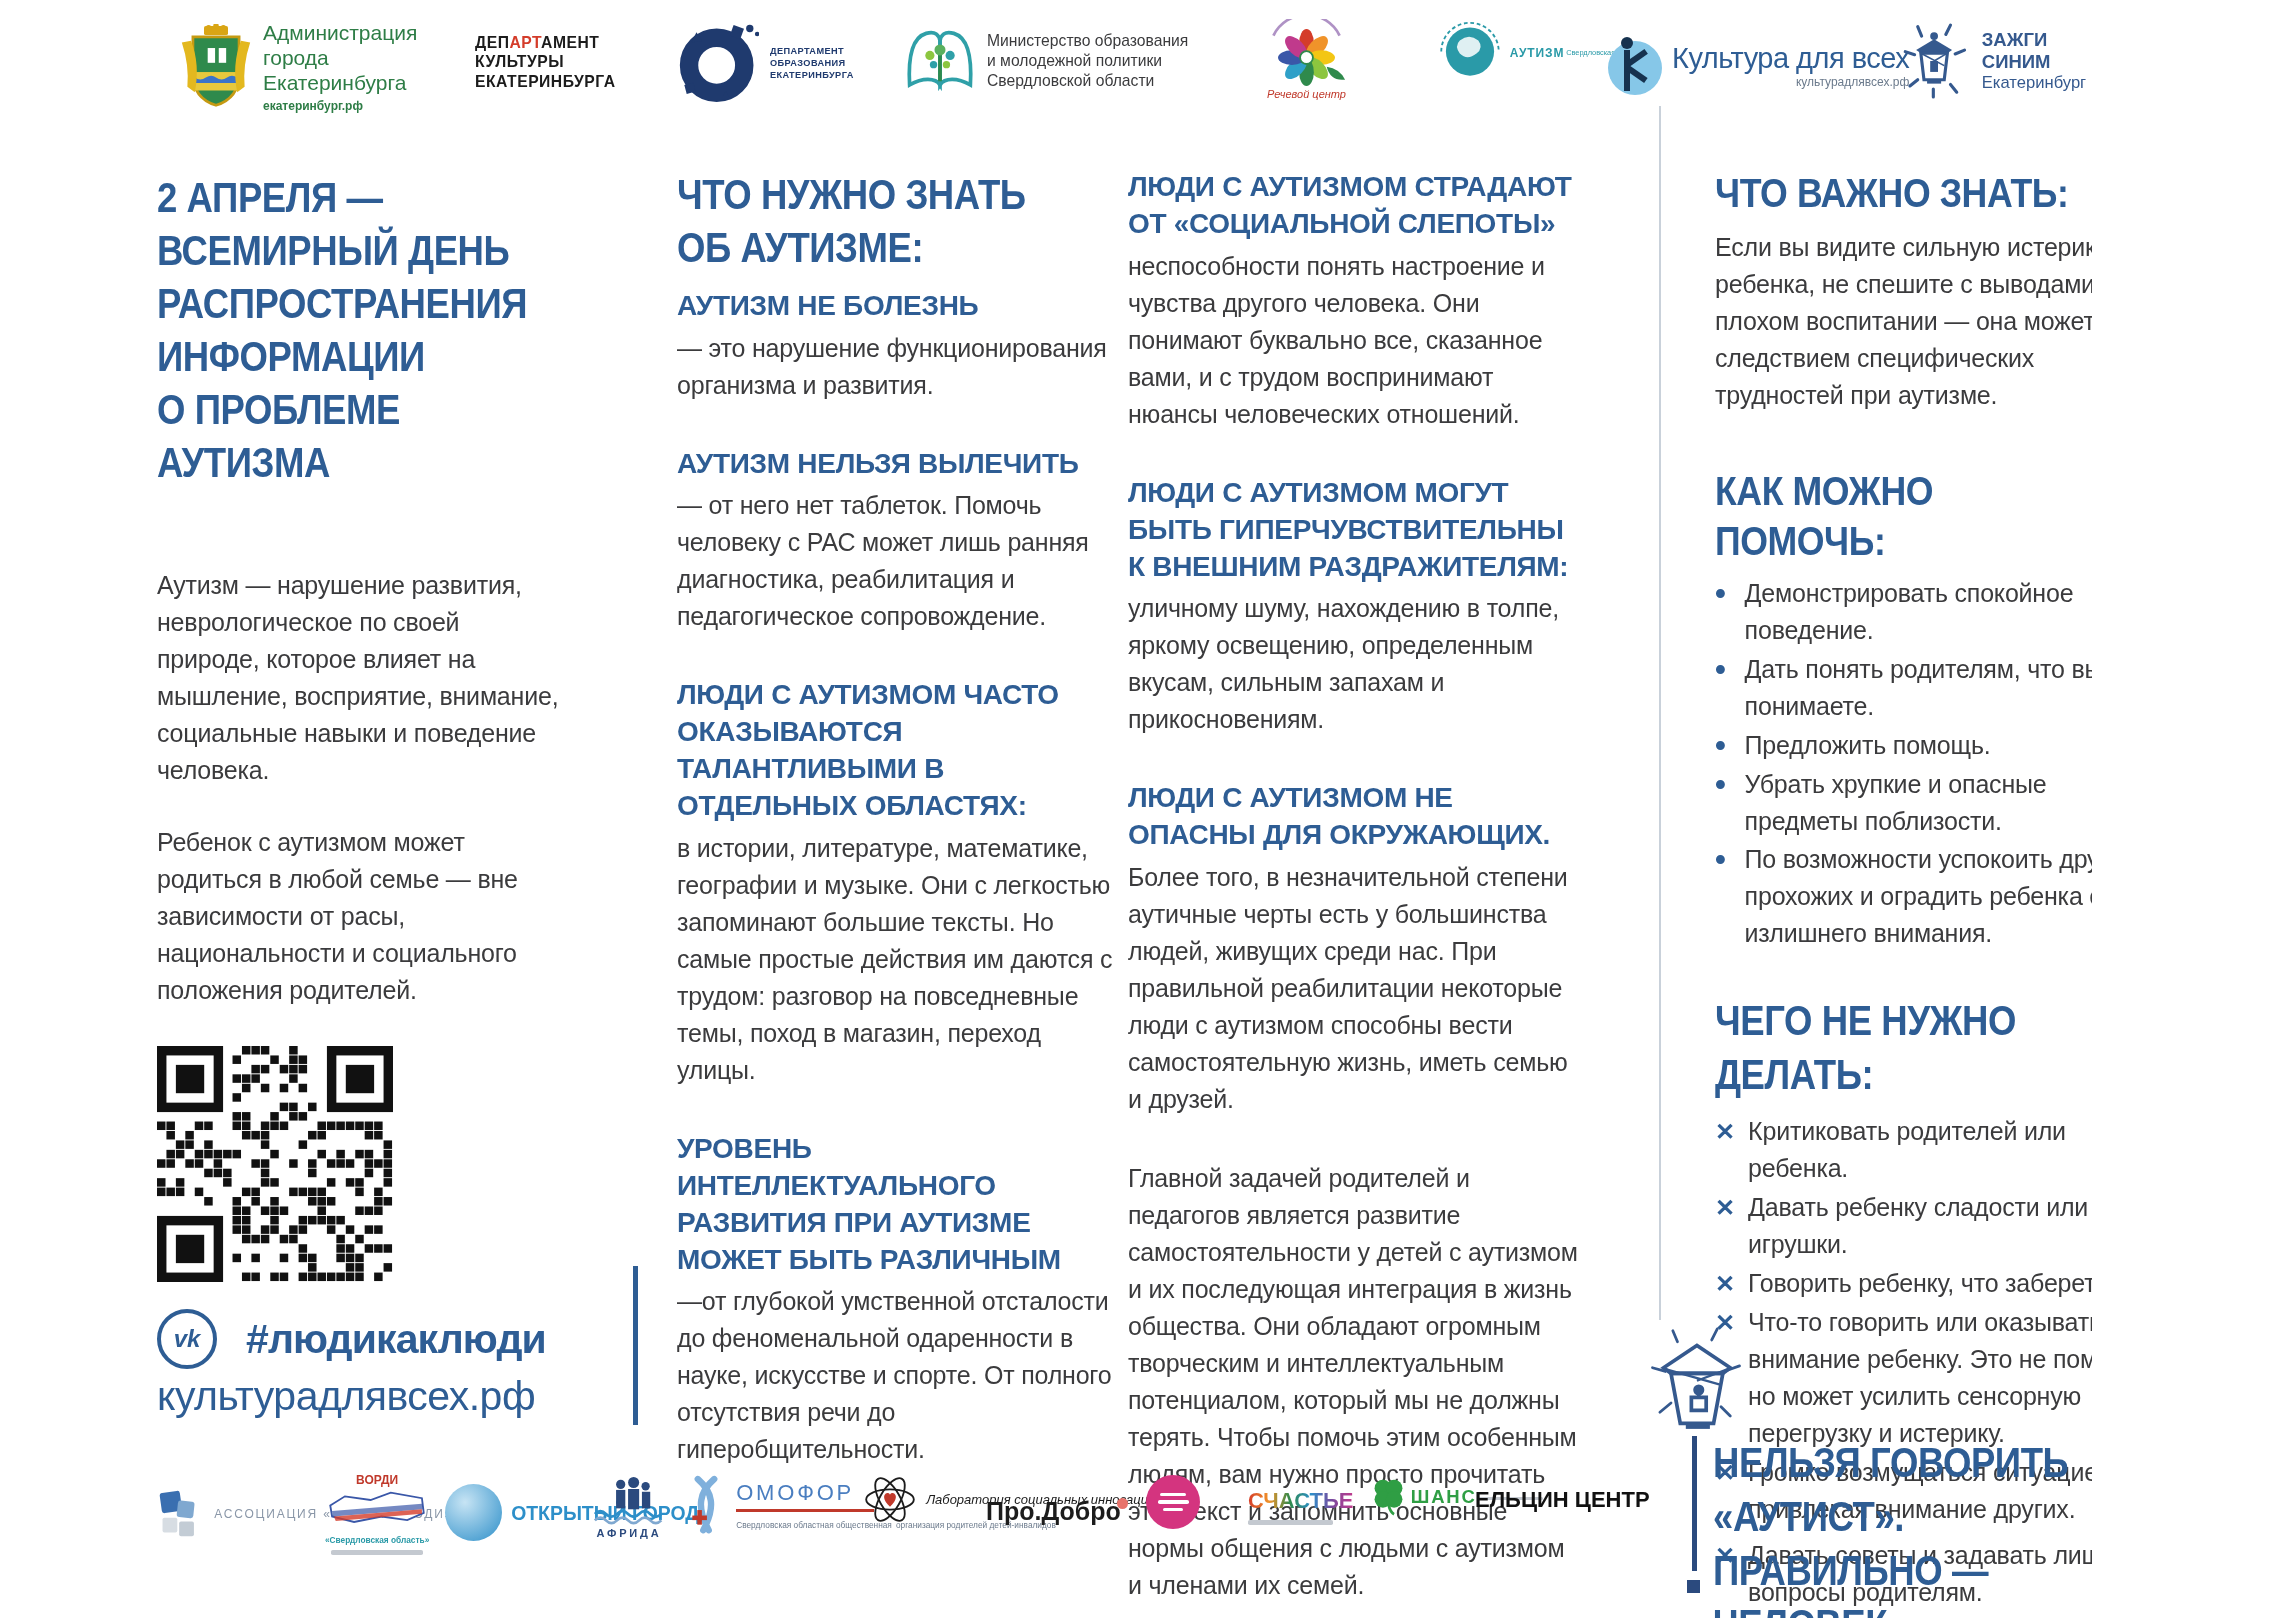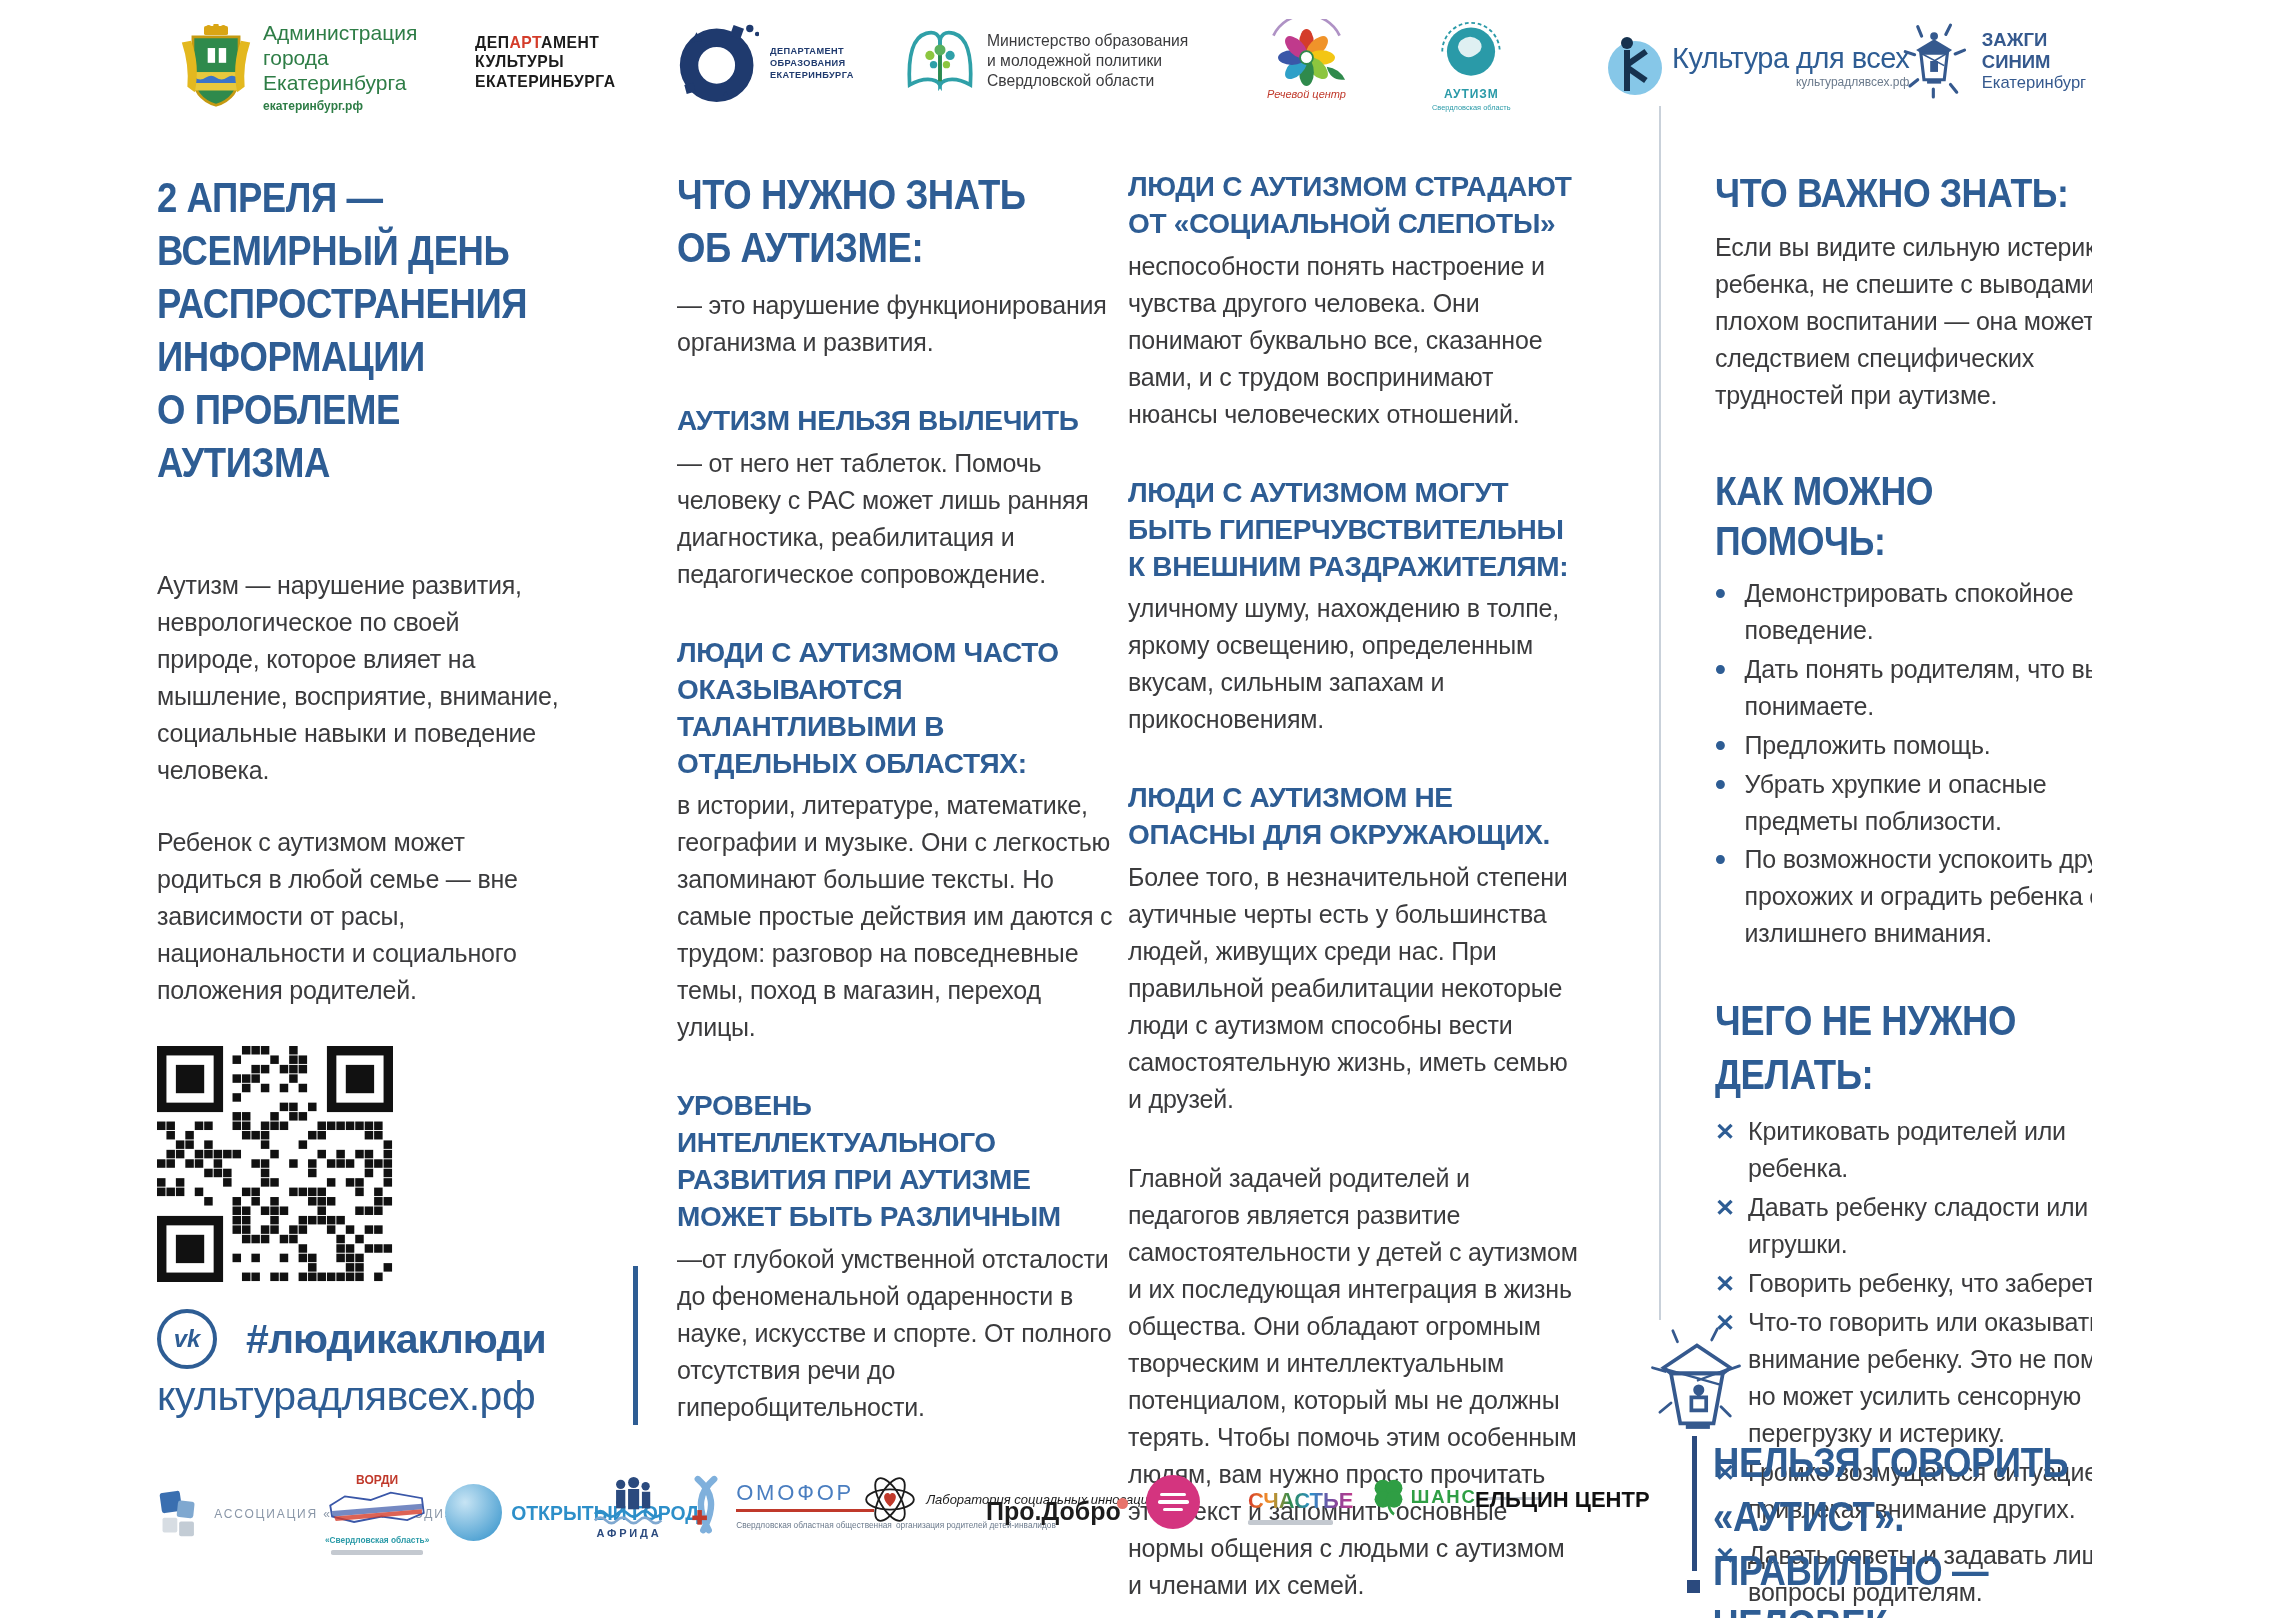--- a/index.html
+++ b/index.html
@@ -137,21 +137,21 @@
         <ellipse rx="8" ry="15" transform="rotate(225) translate(0,-16)" fill="#2fa0c8"></ellipse>
         <ellipse rx="8" ry="15" transform="rotate(270) translate(0,-16)" fill="#3a57a8"></ellipse>
         <ellipse rx="8" ry="15" transform="rotate(315) translate(0,-16)" fill="#c03a8c"></ellipse>
         <circle r="7" fill="#ffffff" stroke="#2f8a4c" stroke-width="2"></circle>
       </g>
       <path d="M68,52 q14,2 20,14 q-16,2 -20,-14Z" fill="#2f8a4c"></path>
     </svg>
     <span style="font-size:11px;color:#c0392b;font-style:italic;">Речевой центр</span>
   </div>
 
-  <div class="logo" style="left:1432px;top:20px;flex-direction:column;gap:1.8px;">
+  <div class="logo" style="left:1432px;top:20px;flex-direction:row;gap:1.8px;">
     <svg width="76" height="65" viewBox="0 0 82 70">
       <circle cx="41" cy="34" r="26" fill="#2a9aa8"></circle>
       <path d="M30,22 q10,-8 20,0 q6,8 -2,14 q-10,8 -18,0 q-6,-8 0,-14Z" fill="#ffffff" opacity=".85"></path>
       <path d="M10,34 A31 31 0 0 1 72 34" fill="none" stroke="#2a9aa8" stroke-width="2" stroke-dasharray="4 3"></path>
     </svg>
     <span style="font-size:12px;font-weight:bold;color:#2a9aa8;letter-spacing:0.9px;">АУТИЗМ</span>
     <span style="font-size:7.4px;color:#2a9aa8;">Свердловская область</span>
   </div>
 
   <div class="logo" style="left:1604px;top:37px;">
@@ -426,20 +426,21 @@
   <div class="siteline">культурадлявсех.рф</div>
   <div class="divider-blue"></div>
 
   <div class="col" id="col2">
     <div class="cond h-big">
       <div>ЧТО НУЖНО ЗНАТЬ</div>
         <div>ОБ АУТИЗМЕ:</div>
     </div>
     <div style="margin-top:13px;">
       <div class="sec">
+        <p class="sec-title">АУТИЗМ НЕ БОЛЕЗНЬ</p>
         <p class="body">— это нарушение функционирования организма и развития.</p>
       </div>
       <div class="sec">
         <p class="sec-title">АУТИЗМ НЕЛЬЗЯ ВЫЛЕЧИТЬ</p>
         <p class="body">— от него нет таблеток. Помочь человеку с РАС может лишь ранняя диагностика, реабилитация и педагогическое сопровождение.</p>
       </div>
       <div class="sec">
         <p class="sec-title">ЛЮДИ С АУТИЗМОМ ЧАСТО ОКАЗЫВАЮТСЯ ТАЛАНТЛИВЫМИ В ОТДЕЛЬНЫХ ОБЛАСТЯХ:</p>
         <p class="body">в истории, литературе, математике, географии и музыке. Они с легкостью запоминают большие тексты. Но самые простые действия им даются с трудом: разговор на повседневные темы, поход в магазин, переход улицы.</p>
       </div>

